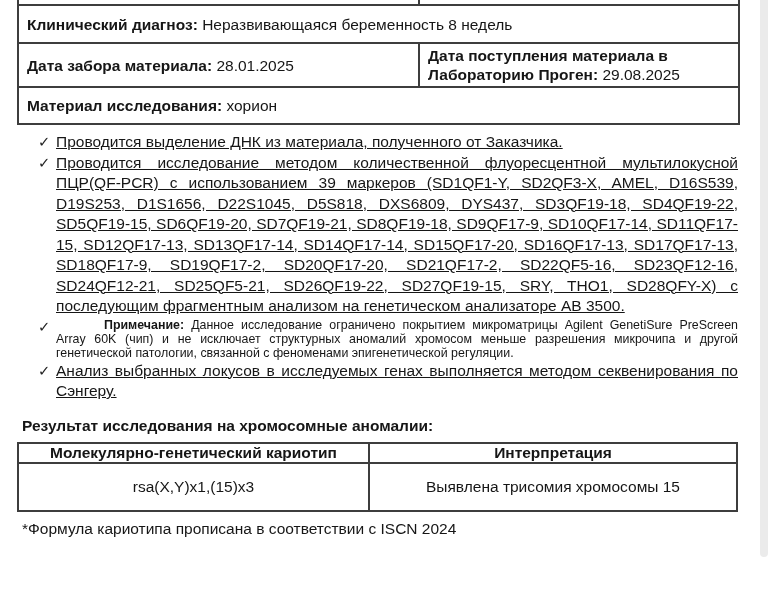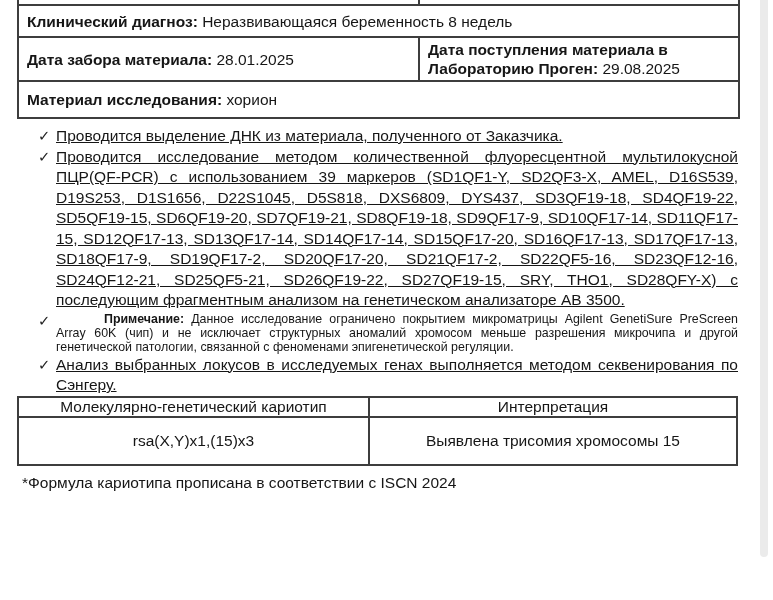--- a/index.html
+++ b/index.html
@@ -4,37 +4,37 @@
 <style>
   * { margin:0; padding:0; box-sizing:border-box; }
   html,body { width:773px; height:600px; background:#ffffff; overflow:hidden;
               font-family:"Liberation Sans", sans-serif; color:#161616; }
   .doc { position:absolute; left:17px; top:0; width:721px; }
 
   table { border-collapse:collapse; width:100%; table-layout:fixed; }
   .top-table td { border:2px solid #3d3d3d; padding:2px 8px; vertical-align:middle;
                   font-size:15.5px; line-height:19px; }
   .top-table tr.cut-row td { border-top:none; height:5px; padding:0; }
-  .top-table tr.diag-row td { height:32px; }
+  .top-table tr.diag-row td { height:38px; }
   .top-table tr.dates-row td { height:43px; }
   .top-table tr.material-row td { height:37px;margin-left:48px; }
   .top-table b { font-weight:bold; }
 
   .checklist { margin-top:7px; }
   .check-item { display:flex; font-size:15.5px; line-height:20.5px; }
   .bullet { flex:0 0 18px; margin-left:21px; font-size:14.5px; color:#222; }
   .item-body { flex:1; min-width:0; }
   .item-text { text-align:justify;text-decoration:underline; }
   .note { font-size:12.4px; line-height:14px; text-align:justify; margin:1px 0 1px 0; }
   .note b { font-weight:bold;padding-left:48px; }
 
   .result-heading { margin:15px 0 7px 5px; font-size:15.5px; font-weight:bold; }
   .result-table th, .result-table td { border:2px solid #3d3d3d; text-align:center;
                   vertical-align:middle; font-size:15.5px; }
-  .result-table th { height:16px; font-weight:normal; }
+  .result-table th { height:16px; font-weight:bold; }
   .result-table td { height:48px; }
   .col-karyotype { width:351px; }
 
   .footnote { margin:8px 0 0 5px; font-size:15.5px; }
 
   .scrollbar-thumb { position:absolute; left:760px; top:0; width:8px; height:557px;
                      background:#ebebeb; border-radius:0 0 4px 4px; }
 </style>
 </head>
 <body>
@@ -104,20 +104,21 @@
 
     <div class="check-item">
       <span class="bullet">✓</span>
       <div class="item-body">
         <div class="item-text">Анализ выбранных локусов в исследуемых генах выполняется методом секвенирования по Сэнгеру.</div>
       </div>
     </div>
 
   </div>
 
+  <div class="result-heading">Результат исследования на хромосомные аномалии:</div>
 
   <table class="result-table">
     <colgroup>
         <col class="col-karyotype">
         <col>
       </colgroup>
     <tbody>
         <tr>
       <th>Молекулярно-генетический кариотип</th>
       <th>Интерпретация</th>

